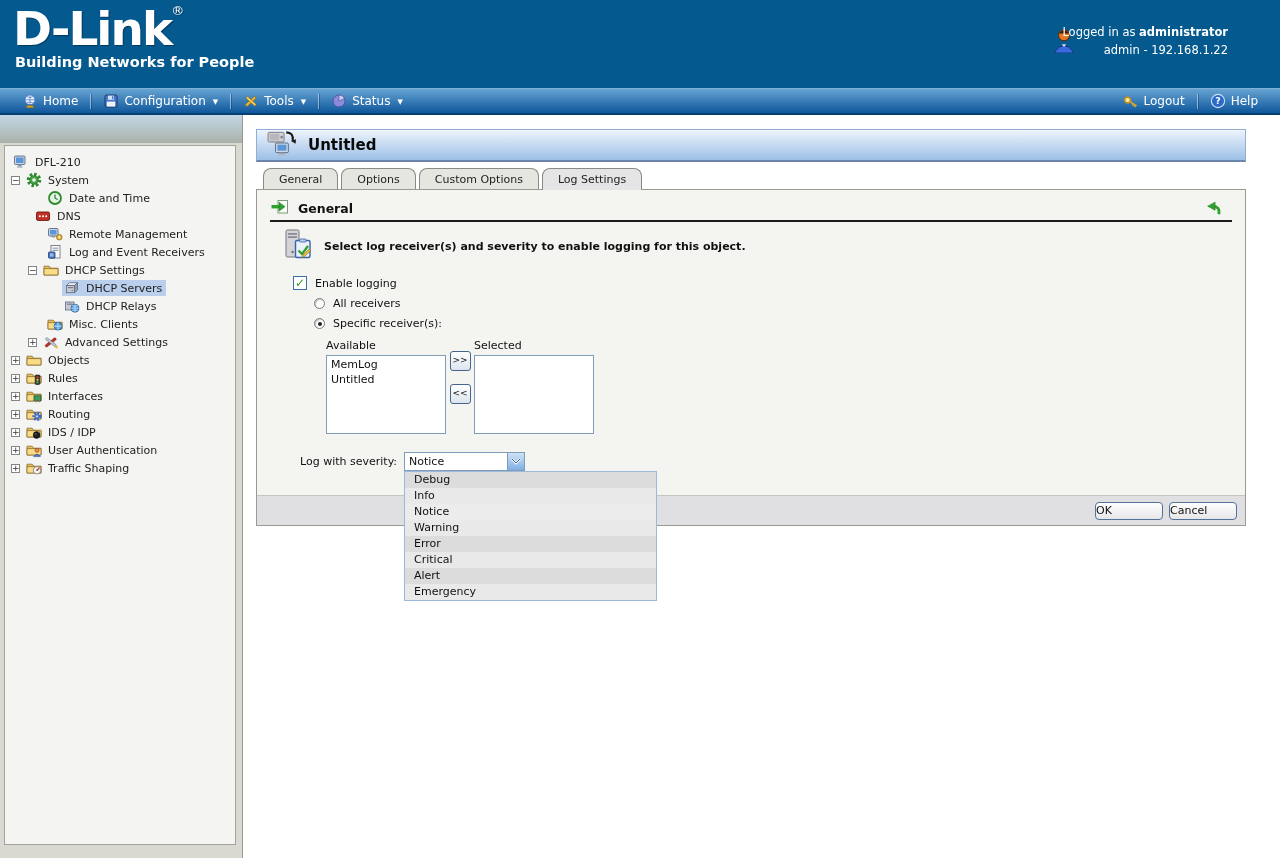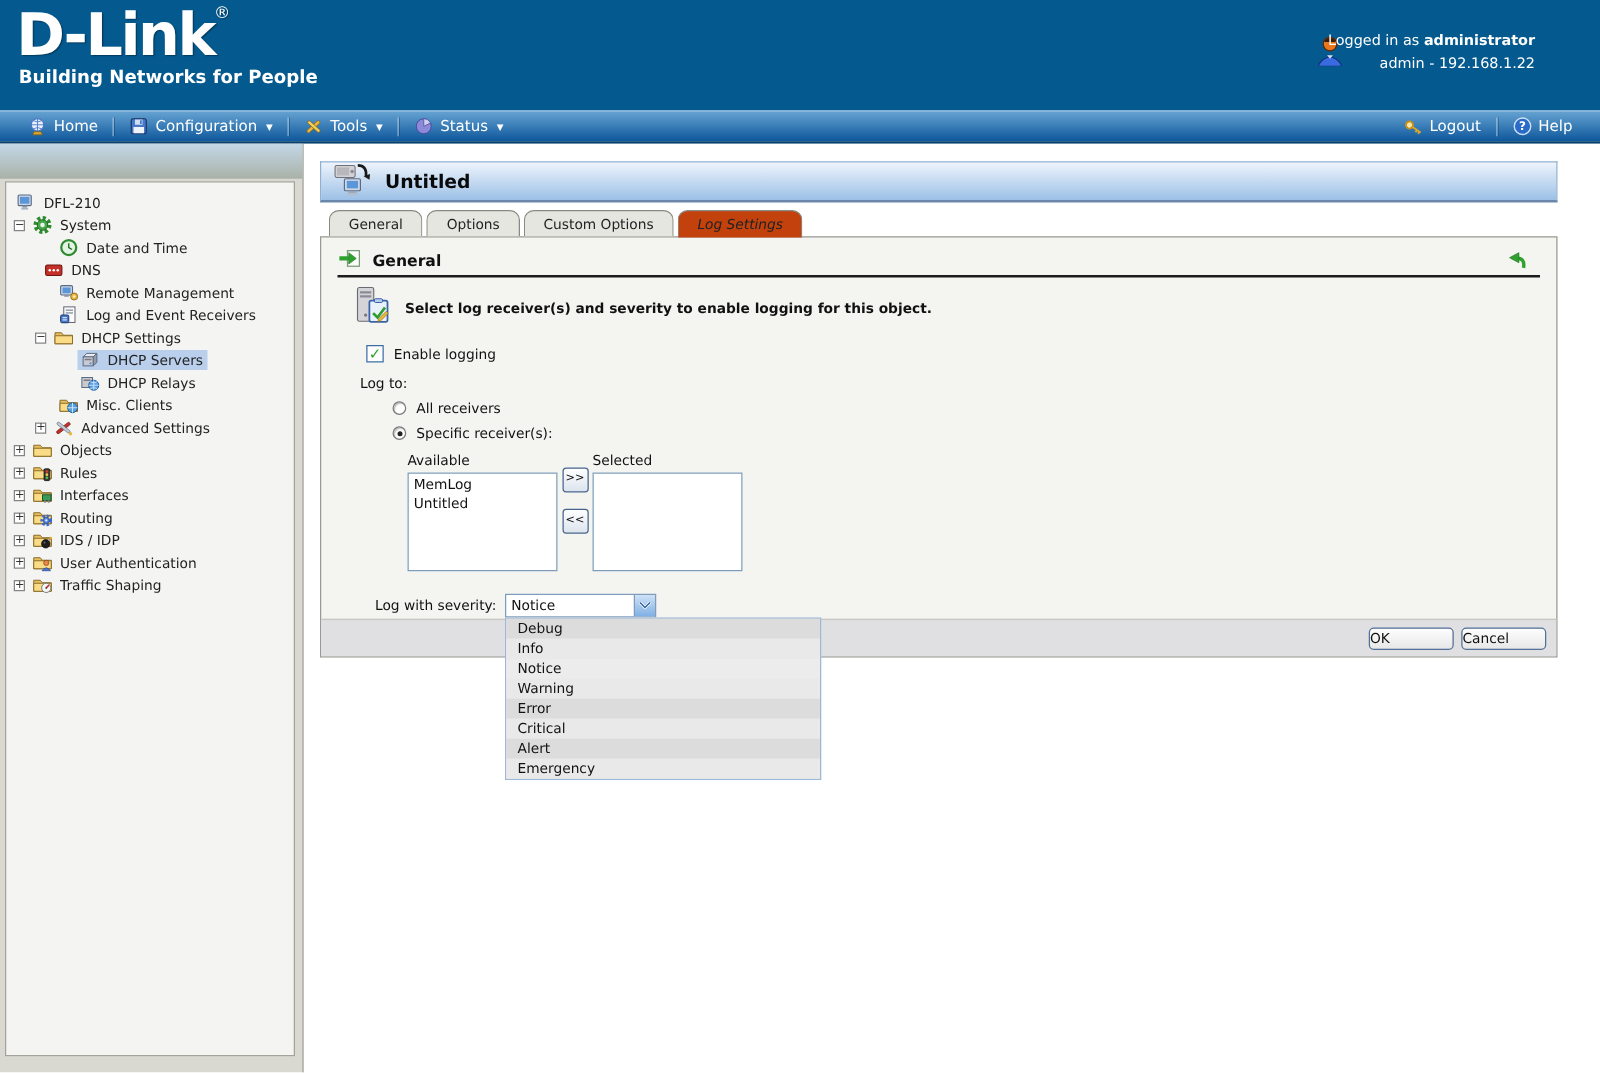--- a/index.html
+++ b/index.html
@@ -49,21 +49,21 @@
 
   .titlebar { height:33px; background:linear-gradient(#eef4fc,#9cc0e6);
               border:1px solid #8fb0d4; border-bottom:2px solid #6a87ab;
               display:flex; align-items:center; padding-left:10px; gap:9px; }
   .titlebar .title { font-size:15px; font-weight:bold; color:#0a0a0a; }
 
   .tabs { display:flex; padding-left:7px; margin-top:6px; position:relative; z-index:2; }
   .tab { padding:4px 15px 2px; font-size:11px; color:#222; background:#e6e6e0;
          border:1px solid #8a8a84; border-bottom:none; border-radius:8px 8px 0 0;
          margin-right:3px; cursor:pointer; height:21px; }
-  .tab.active { background:#c2410c; margin-bottom:-1px; height:22px;font-style:italic; }
+  .tab.active { background:#e5e5e5; margin-bottom:-1px; height:22px; }
 
   .content-wrap { border:1px solid #9a9a94; background:#f4f4f1; }
   .content { height:296px; position:relative; font-size:11px; }
 
   .sec-row { display:flex; align-items:center; gap:9px; margin:9px 14px 0; height:18px; }
   .sec-title { font-size:12.5px; font-weight:bold; }
   .sec-line { margin:3px 13px 0; border-bottom:2px solid #1c1c1c; position:relative; }
   .corner-icon { position:absolute; right:10px; top:-20px; width:17px; height:17px; }
 
   .desc-row { display:flex; align-items:center; gap:11px; margin:7px 0 0 26px; }
@@ -522,21 +522,20 @@
               </svg>
             </span>
             <span class="desc-text">Select log receiver(s) and severity to enable logging for this object.</span>
           </div>
 
           <div class="check-row">
             <span class="checkbox">✓</span>
             <span>Enable logging</span>
           </div>
 
-          <div class="logto-label">Log to:</div>
 
           <div>
               <div class="radio-row">
                 <span class="radio"></span>
                 <span>All receivers</span>
               </div>
               <div class="radio-row">
                 <span class="radio sel"></span>
                 <span>Specific receiver(s):</span>
               </div>

